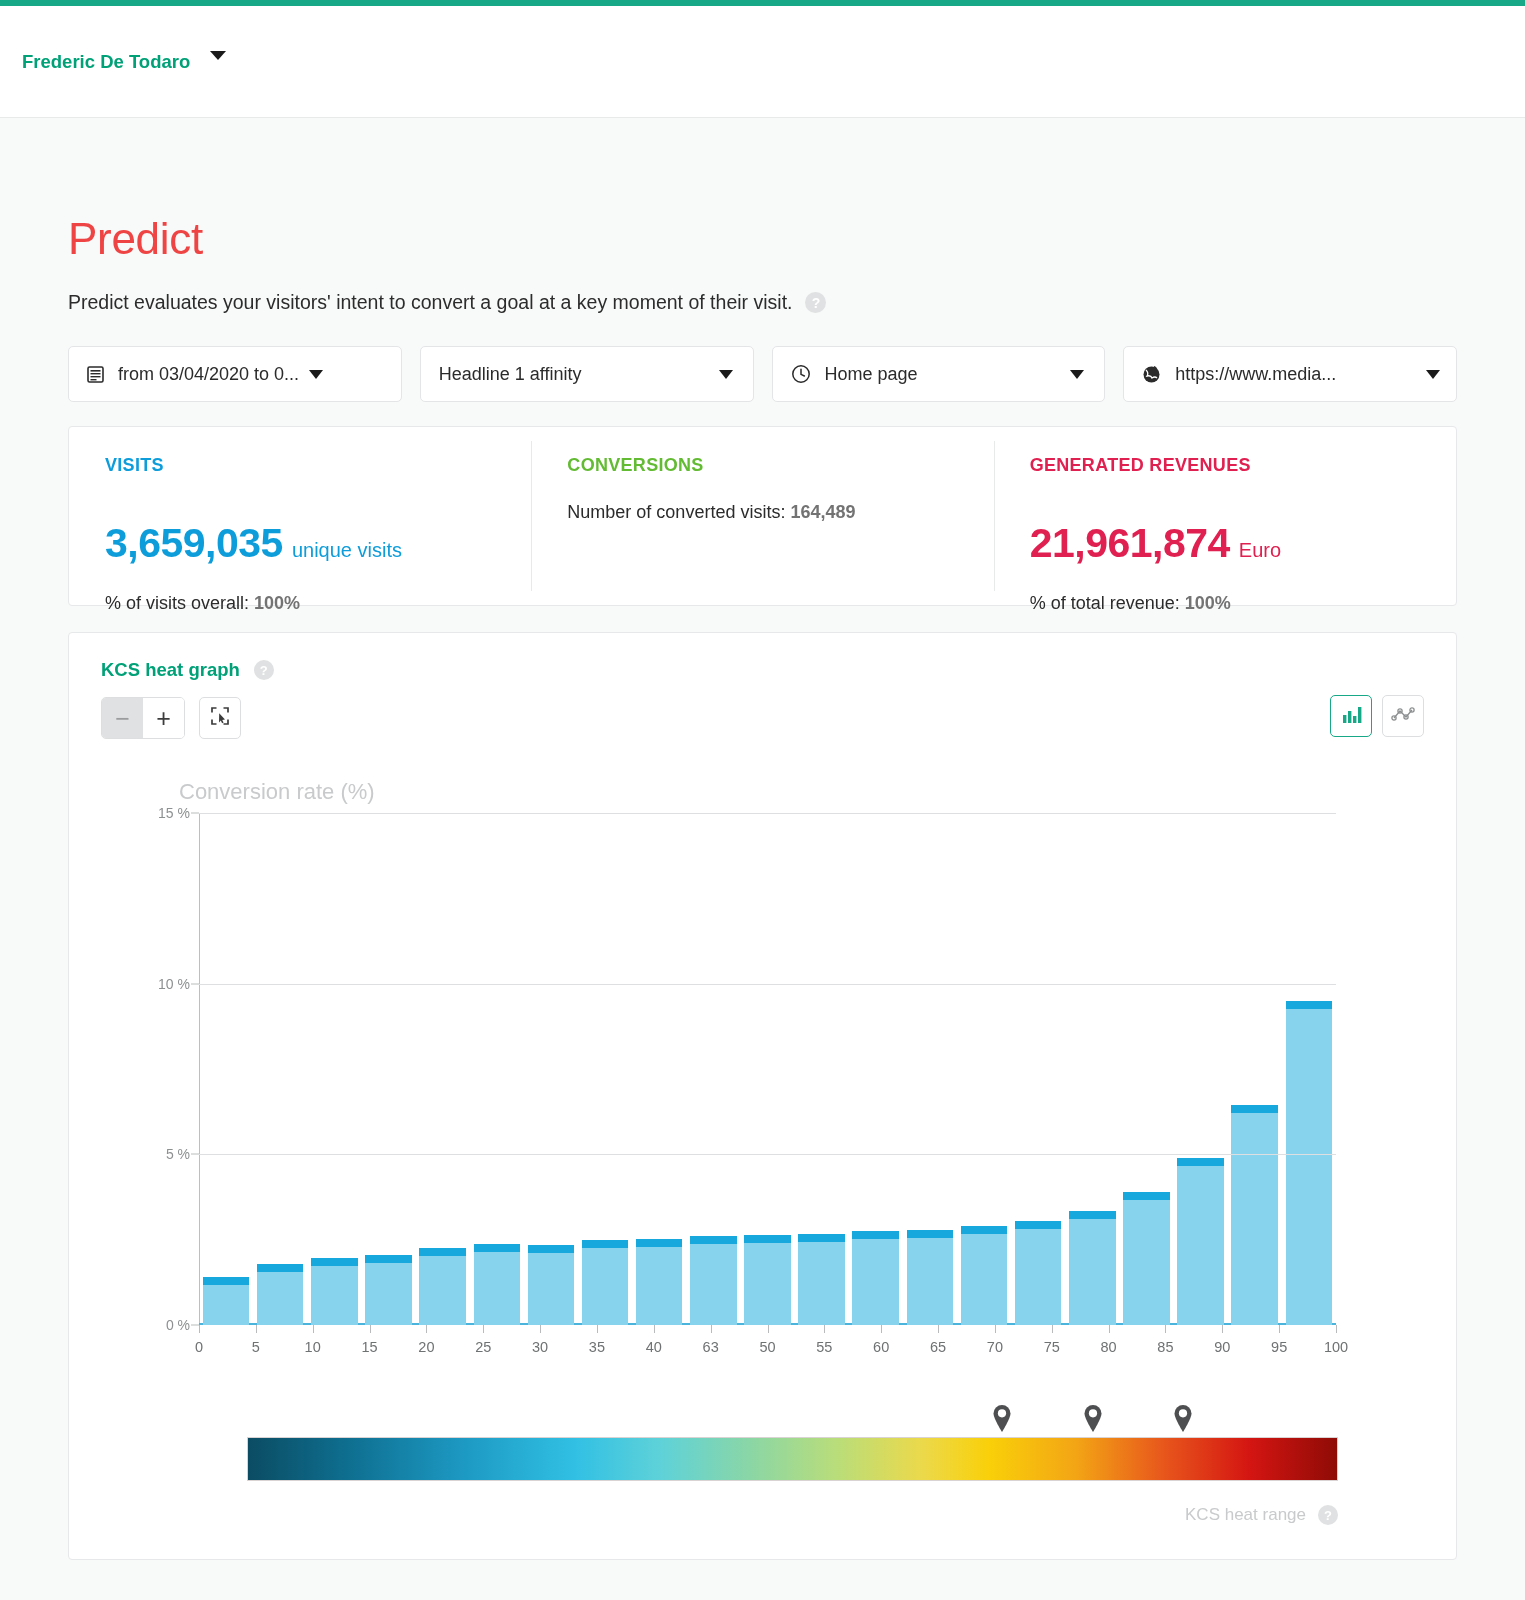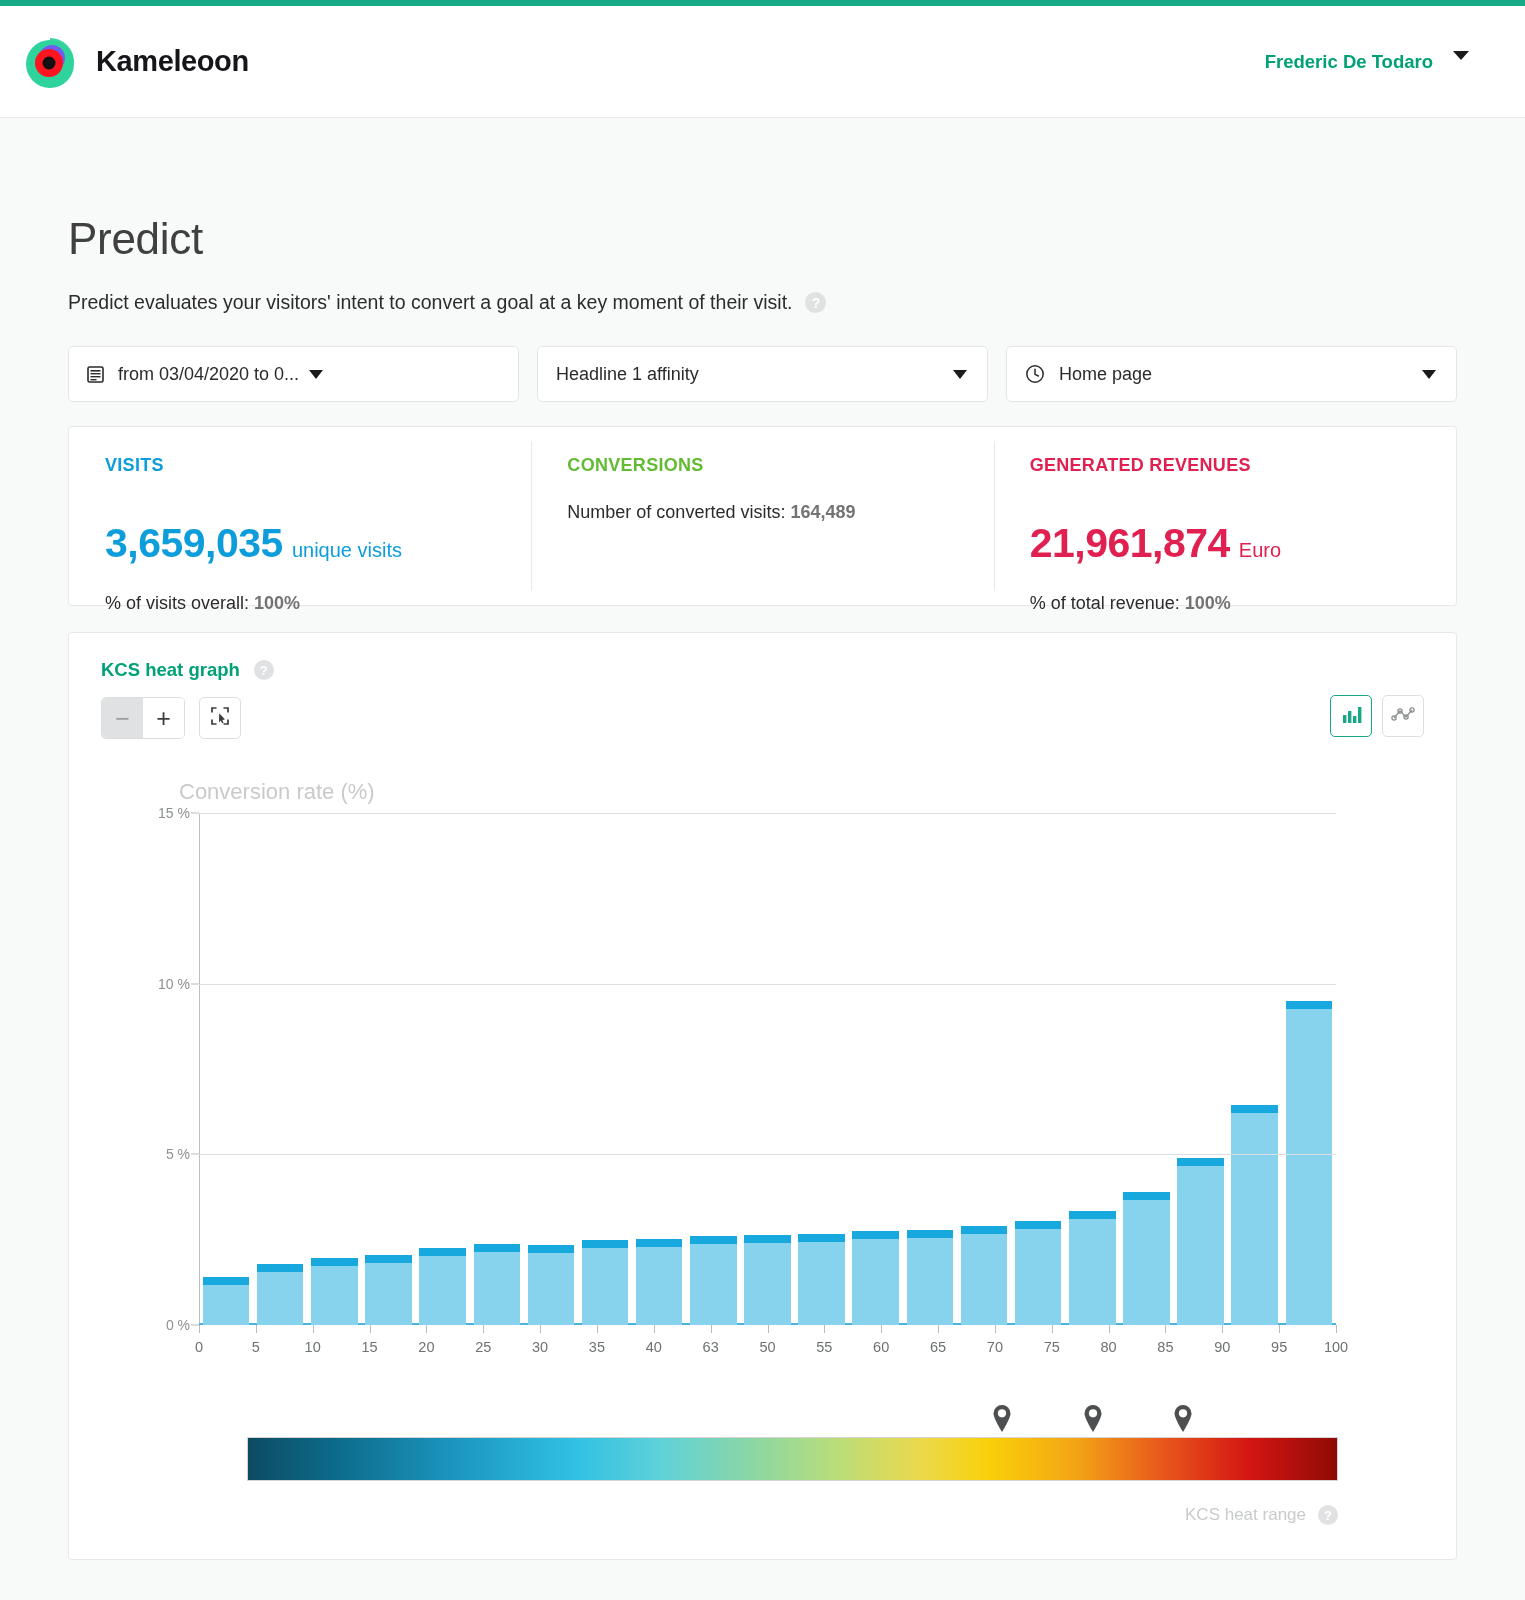--- a/index.html
+++ b/index.html
@@ -18,21 +18,21 @@
   .brand { display: flex; align-items: center; gap: 18px; }
   .logo-wrap { width: 56px; height: 56px; position: relative; }
   .brand-name { font-size: 29px; font-weight: bold; color: #16161a; letter-spacing: -0.4px; }
   .user-menu { display: flex; align-items: flex-start; gap: 20px; }
   .user-name { color: #00a177; font-weight: bold; font-size: 18.5px; }
   .caret-dn { width: 0; height: 0; border-left: 8px solid transparent;
     border-right: 8px solid transparent; border-top: 9px solid #1a1a1a; }
 
   .page { padding: 96px 0 0 0; }
   .container { width: 1389px; margin: 0 auto; }
-  h1.page-title { font-size: 44px; font-weight: normal; color: #404040; letter-spacing: -0.3px; }
+  h1.page-title { font-size: 44px; font-weight: normal; color: #ef4444; letter-spacing: -0.3px; }
   .subtitle-row { display: flex; align-items: center; gap: 13px; margin-top: 27px; }
   .subtitle { font-size: 19.5px; color: #2c2c2c; }
   .help-dot {
     width: 21px; height: 21px; border-radius: 50%; background: #e0e1e2;
     color: #ffffff; font-size: 14px; font-weight: bold;
     display: flex; align-items: center; justify-content: center; flex: none;
   }
   .help-dot.sm { width: 20px; height: 20px; font-size: 13px; }
 
   .filters { display: flex; gap: 18px; margin-top: 32px; }
@@ -127,32 +127,20 @@
     position: absolute; right: 0; bottom: -44px; display: flex; align-items: center; gap: 12px;
   }
   .heat-label { font-size: 17px; color: #c8cacb; }
 </style>
 </head>
 <body>
 
 <div class="top-accent"></div>
 
 <div class="topbar">
-  <div class="brand">
-    <div class="logo-wrap">
-      <svg width="56" height="56" viewBox="0 0 56 56">
-        <path d="M28 4 A24 24 0 0 1 52 28 L40 28 A12 12 0 0 0 28 16 Z" fill="#3dd6a0"></path>
-        <circle cx="28" cy="30" r="24" fill="#2fd39c"></circle>
-        <circle cx="30" cy="24" r="13" fill="#6f5cf0"></circle>
-        <circle cx="27" cy="29" r="14" fill="#ff1420"></circle>
-        <circle cx="27" cy="29" r="6.5" fill="#111111"></circle>
-      </svg>
-    </div>
-    <div class="brand-name">Kameleoon</div>
-  </div>
   <div class="user-menu">
     <span class="user-name">Frederic De Todaro</span>
     <span class="caret-dn"></span>
   </div>
 </div>
 
 <div class="page">
   <div class="container">
 
     <h1 class="page-title">Predict</h1>
@@ -187,20 +175,31 @@
         <span class="f-ico">
           <svg width="20" height="20" viewBox="0 0 20 20">
             <circle cx="10" cy="10" r="8.2" fill="none" stroke="#2b2b2b" stroke-width="1.5"></circle>
             <path d="M10 5.2 L10 10.3 L13.4 12" fill="none" stroke="#2b2b2b" stroke-width="1.5" stroke-linecap="round"></path>
           </svg>
         </span>
         <span class="f-label">Home page</span>
         <span class="f-caret"></span>
       </div>
 
+      <div class="filter url">
+        <span class="f-ico">
+          <svg width="19" height="20" viewBox="0 0 19 20">
+            <circle cx="9.5" cy="10.5" r="8" fill="#2b2b2b"></circle>
+            <path d="M4 6 Q7 9 5 12 Q9 11 10 14 Q13 12 15 14" fill="none" stroke="#ffffff" stroke-width="1.3"></path>
+            <path d="M12 2.6 q2 .4 2.4 2.2" fill="none" stroke="#2b2b2b" stroke-width="1.4"></path>
+          </svg>
+        </span>
+        <span class="f-label">https://www.media...</span>
+        <span class="f-caret"></span>
+      </div>
 
     </div>
 
     <div class="card kpis">
 
       <div class="kpi">
         <div class="kpi-title c-visits">VISITS</div>
         <div class="kpi-main">
           <span class="kpi-value c-visits">3,659,035</span>
           <span class="kpi-unit c-visits">unique visits</span>

